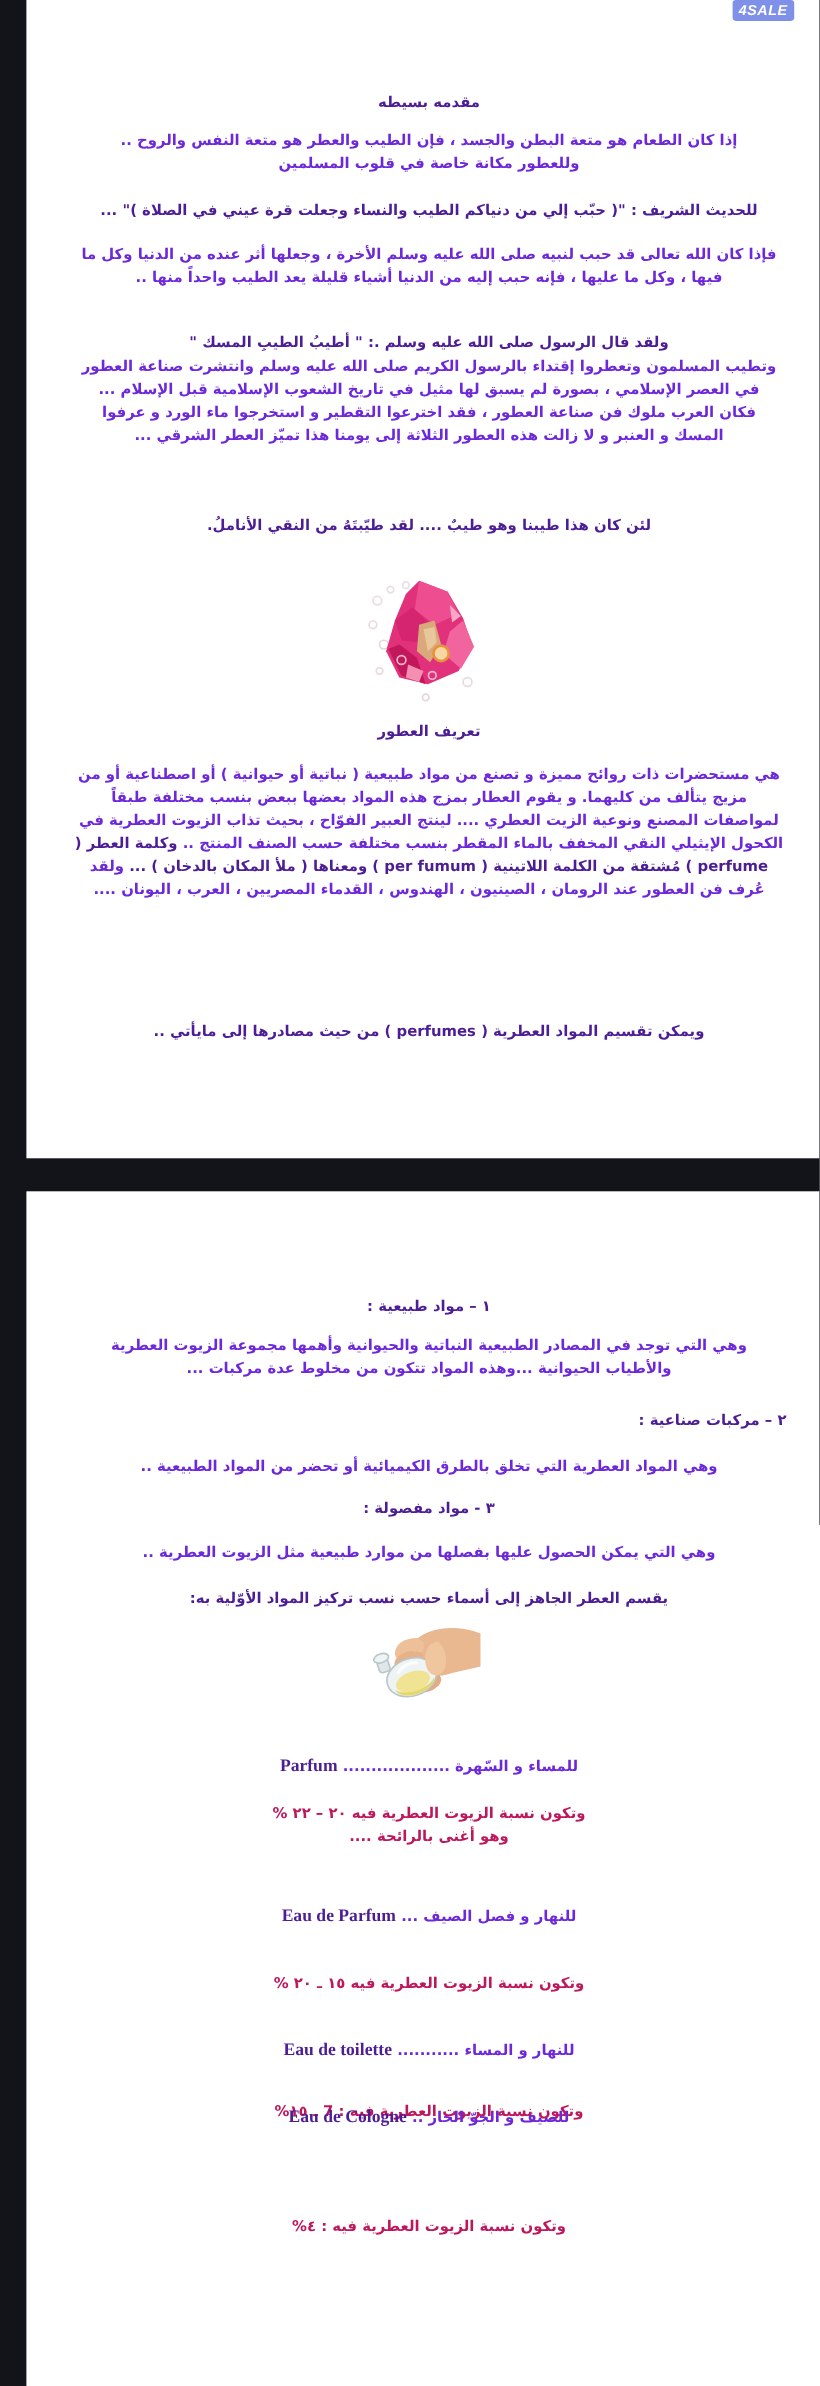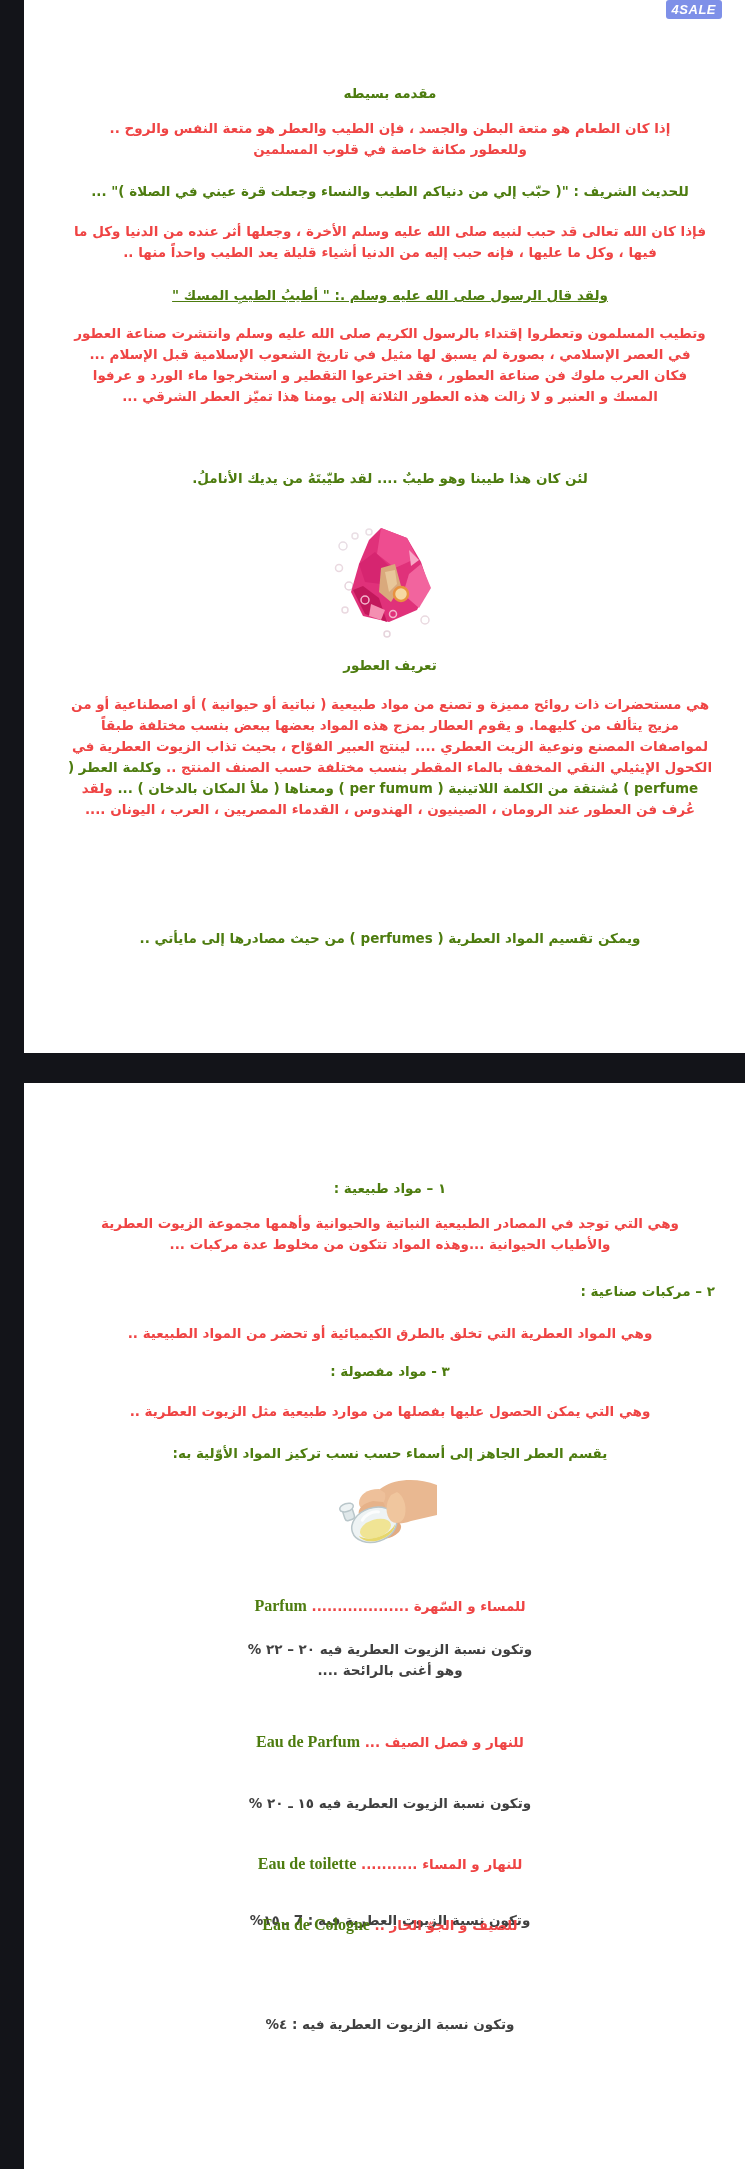--- a/index.html
+++ b/index.html
@@ -4,23 +4,23 @@
 <style>
   html,body{margin:0;padding:0;}
   body{background:#0e0f12;font-family:"DejaVu Sans",sans-serif;}
   .frame{position:relative;width:745px;height:2169px;background:#131419;overflow:hidden;}
   .page{position:absolute;left:24px;width:721px;background:#ffffff;}
   .page1{top:0;height:1053px;}
   .page2{top:1083px;height:1205px;}
   .blk{position:absolute;left:41px;width:650px;text-align:center;font-weight:700;
        font-size:13.5px;line-height:21px;margin:0;}
   .pre{white-space:pre-line;}
-  .blue{color:#ef4444;}
-  .red{color:#4d7c0f;}
-  .green{color:#404040;}
+  .blue{color:#6d28d9;}
+  .red{color:#4c1d95;}
+  .green{color:#be185d;}
   .latin{font-family:"Liberation Serif",serif;font-size:16px;line-height:21px;}
   .logo{position:absolute;top:0;right:23px;background:#7e90e8;color:#ffffff;
         font-family:"Liberation Sans",sans-serif;font-style:italic;font-weight:700;
         font-size:13px;line-height:17px;padding:1px 6px;border-radius:3px;letter-spacing:.5px;}
   .imgwrap{position:absolute;left:0;width:721px;text-align:center;}
 </style>
 </head>
 <body>
 
 <div class="frame">
@@ -34,28 +34,28 @@
     <p class="blk red" style="top:83px;">مقدمه بسيطه</p>
 
     <p class="blk blue pre" style="top:118px;">إذا كان الطعام هو متعة البطن والجسد ، فإن الطيب والعطر هو متعة النفس والروح ..
 وللعطور مكانة خاصة في قلوب المسلمين</p>
 
     <p class="blk red pre" style="top:181px;">للحديث الشريف : "( حبّب إلي من دنياكم الطيب والنساء وجعلت قرة عيني في الصلاة )" ...</p>
 
     <p class="blk blue pre" style="top:221px;">فإذا كان الله تعالى قد حبب لنبيه صلى الله عليه وسلم الأخرة ، وجعلها أثر عنده من الدنيا وكل ما
 فيها ، وكل ما عليها ، فإنه حبب إليه من الدنيا أشياء قليلة يعد الطيب واحداً منها ..</p>
 
-    <p class="blk red pre" style="top:285px;text-decoration:underline;">ولقد قال الرسول صلى الله عليه وسلم .: " أطيبُ الطيبِ المسك "</p>
+    <p class="blk red pre" style="top:301px;">ولقد قال الرسول صلى الله عليه وسلم .: " أطيبُ الطيبِ المسك "</p>
 
     <p class="blk blue pre" style="top:323px;">وتطيب المسلمون وتعطروا إقتداء بالرسول الكريم صلى الله عليه وسلم وانتشرت صناعة العطور
 في العصر الإسلامي ، بصورة لم يسبق لها مثيل في تاريخ الشعوب الإسلامية قبل الإسلام ...
 فكان العرب ملوك فن صناعة العطور ، فقد اخترعوا التقطير و استخرجوا ماء الورد و عرفوا
 المسك و العنبر و لا زالت هذه العطور الثلاثة إلى يومنا هذا تميّز العطر الشرقي ...</p>
 
-    <p class="blk red pre" style="top:468px;">لئن كان هذا طيبنا وهو طيبٌ .... لقد طيّبتَهُ من يديك الأناملُ.</p>
+    <p class="blk red pre" style="top:468px;">لئن كان هذا طيبنا وهو طيبٌ .... لقد طيّبتَهُ من النقي الأناملُ.</p>
 
     <div class="imgwrap" style="top:524px;">
       <svg width="112" height="116" viewBox="0 0 112 116">
 
         <g fill="none" stroke="#eldbe3" stroke-width="1.5">
           <circle cx="14" cy="22" r="4" stroke="#e8dde4"></circle>
           <circle cx="26" cy="12" r="3" stroke="#eadfe5"></circle>
           <circle cx="10" cy="44" r="3.5" stroke="#ead9e0"></circle>
           <circle cx="20" cy="62" r="4" stroke="#e6d4dc"></circle>
           <circle cx="16" cy="86" r="3" stroke="#ead9e0"></circle>

